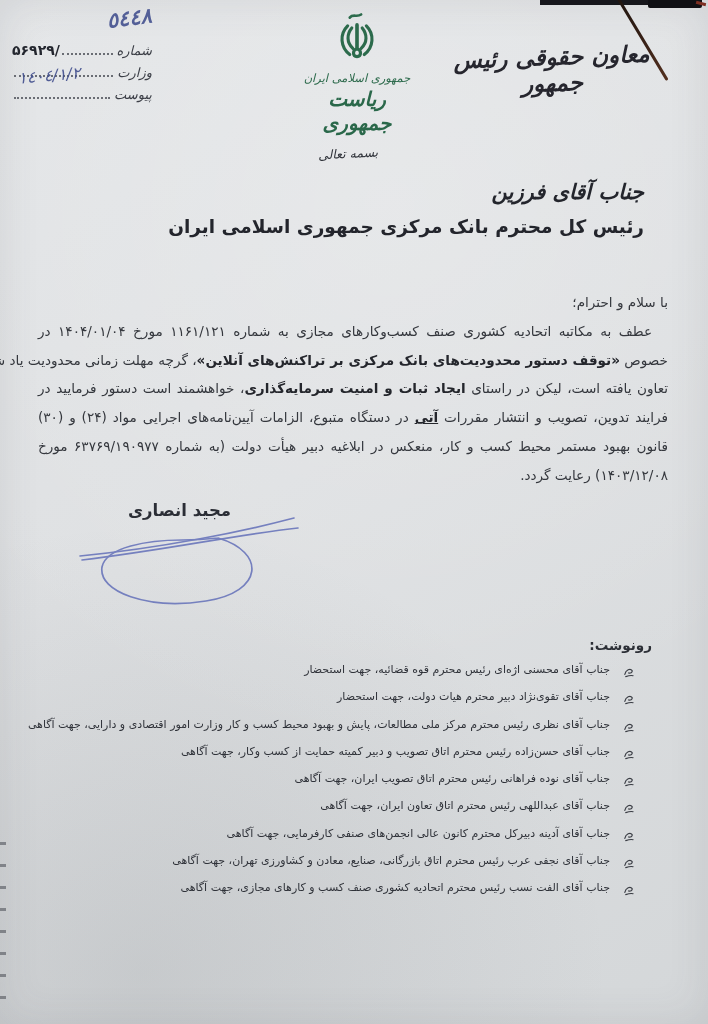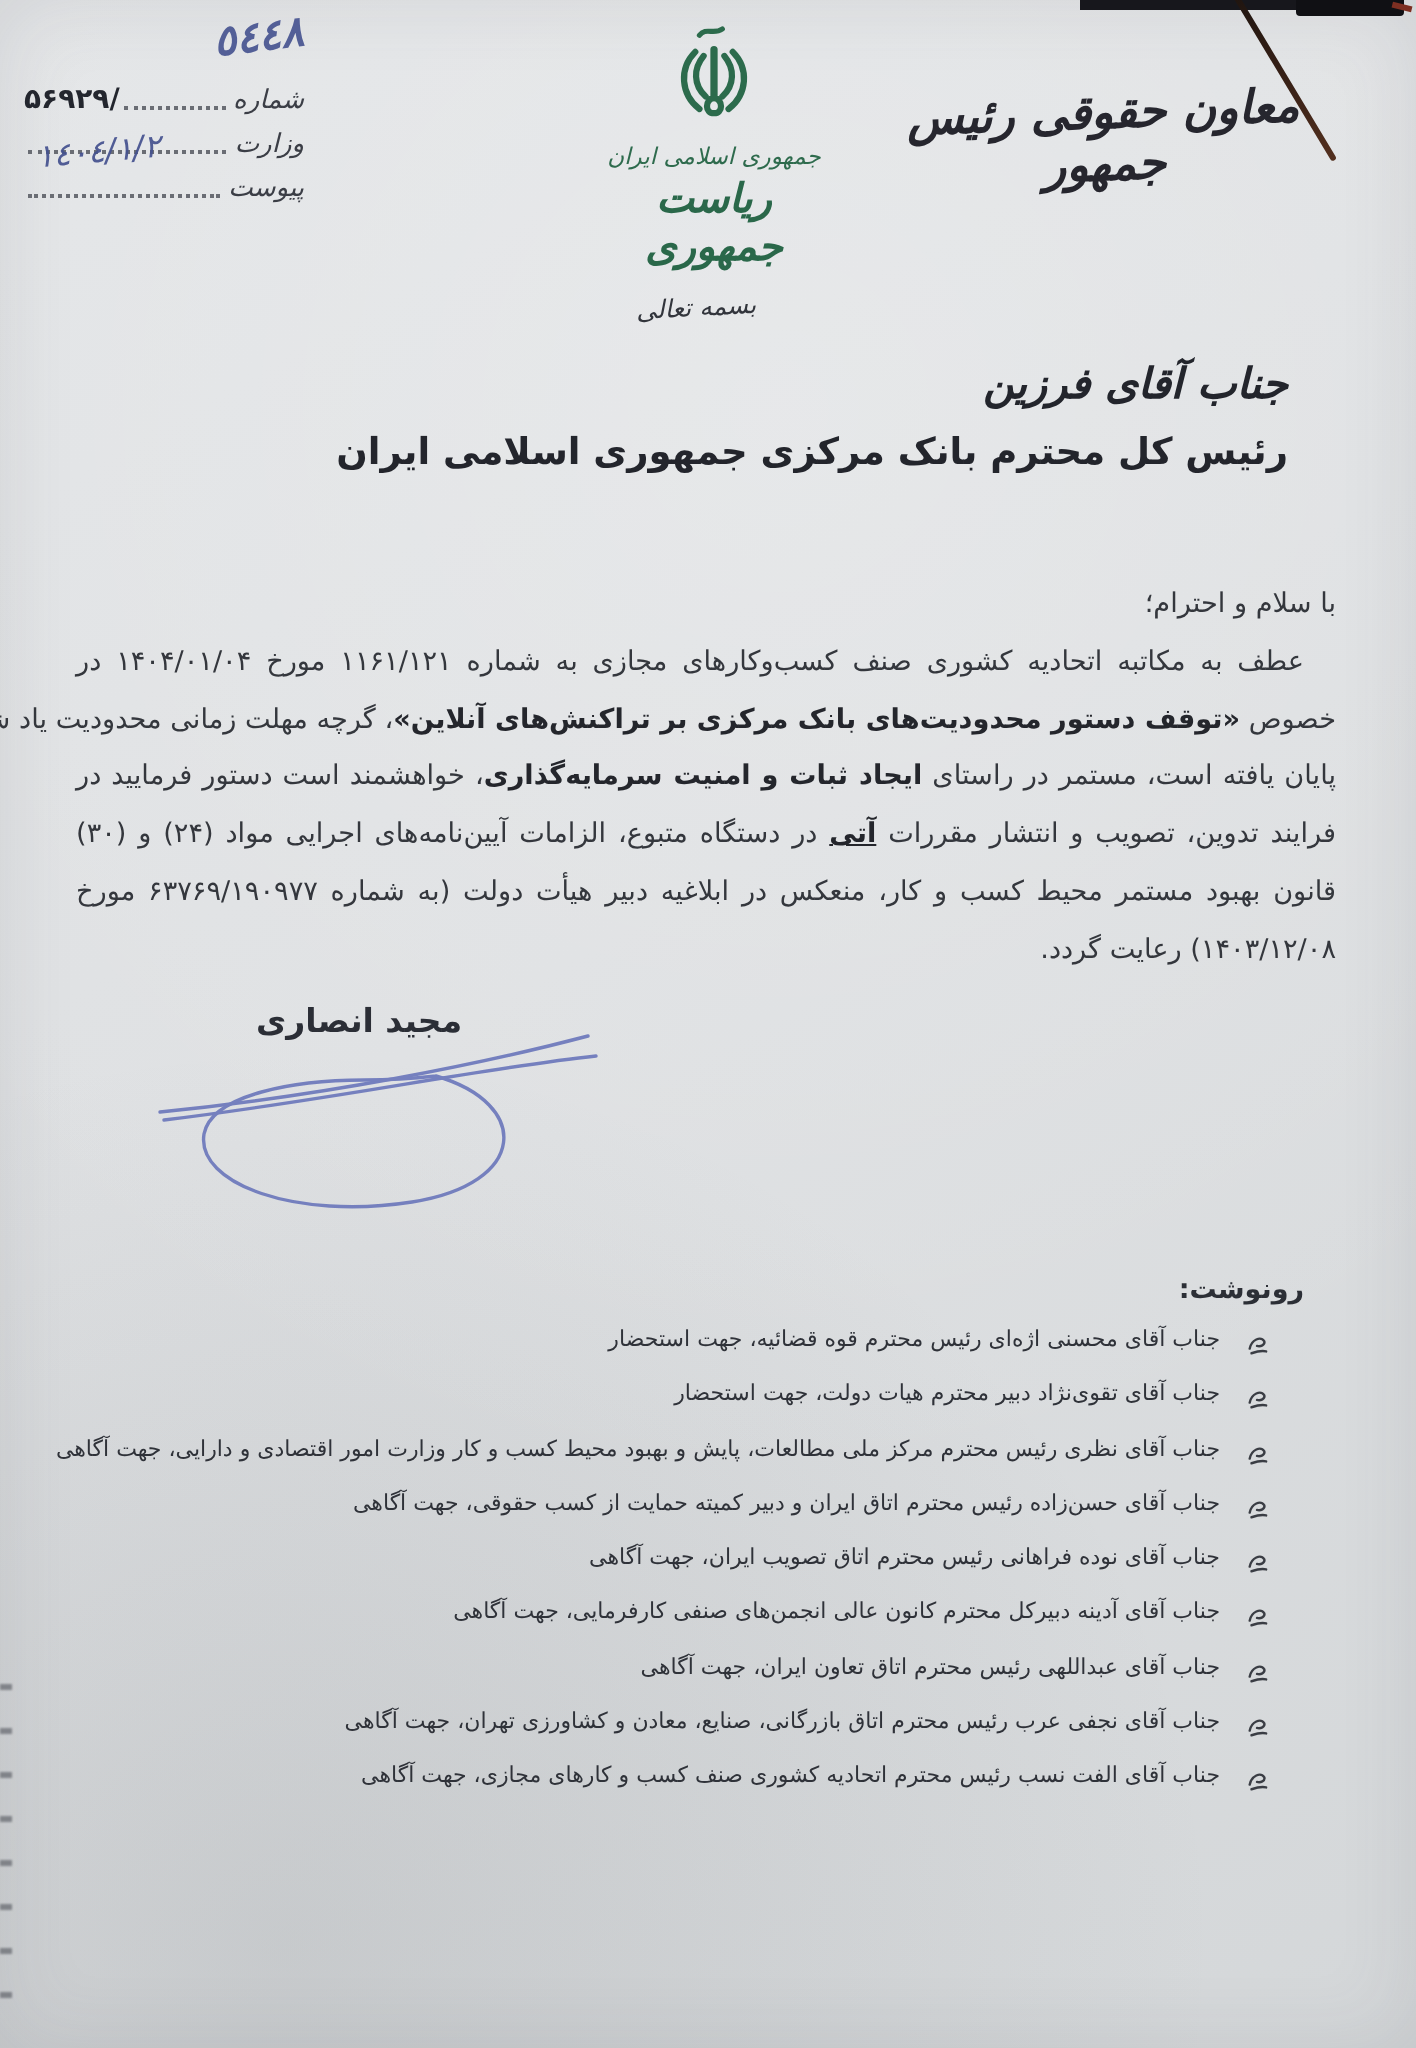--- a/index.html
+++ b/index.html
@@ -112,21 +112,21 @@
     <div class="recipient">
       <div class="recip1">جناب آقای فرزین</div>
       <div class="recip2">رئیس کل محترم بانک مرکزی جمهوری اسلامی ایران</div>
     </div>
 
     <div class="body-block">
       <div class="salut">با سلام و احترام؛</div>
       <div>
           <div class="bline indent"><span>عطف به مکاتبه اتحادیه کشوری صنف کسب‌وکارهای مجازی به شماره ۱۱۶۱/۱۲۱ مورخ ۱۴۰۴/۰۱/۰۴ در</span></div>
           <div class="bline"><span>خصوص </span><span class="bold">«توقف دستور محدودیت‌های بانک مرکزی بر تراکنش‌های آنلاین»</span><span>، گرچه مهلت زمانی محدودیت یاد شده</span></div>
-          <div class="bline"><span>پایان یافته است، مستمر در راستای </span><span class="bold">ایجاد ثبات و امنیت سرمایه‌گذاری</span><span>، خواهشمند است دستور فرمایید در</span></div>
+          <div class="bline"><span>تعاون یافته است، لیکن در راستای </span><span class="bold">ایجاد ثبات و امنیت سرمایه‌گذاری</span><span>، خواهشمند است دستور فرمایید در</span></div>
           <div class="bline"><span>فرایند تدوین، تصویب و انتشار مقررات </span><span class="und">آتی</span><span> در دستگاه متبوع، الزامات آیین‌نامه‌های اجرایی مواد (۲۴) و (۳۰)</span></div>
           <div class="bline"><span>قانون بهبود مستمر محیط کسب و کار، منعکس در ابلاغیه دبیر هیأت دولت (به شماره ۶۳۷۶۹/۱۹۰۹۷۷ مورخ</span></div>
           <div class="bline last"><span>۱۴۰۳/۱۲/۰۸) رعایت گردد.</span></div>
         </div>
     </div>
 
     <div class="sig-name">مجید انصاری</div>
     <svg class="sig-svg" width="240" height="120" viewBox="0 0 240 120">
       <g stroke="#6a76bb" fill="none" stroke-width="1.7" stroke-linecap="round" opacity="0.9">
         <path d="M228,20 C175,34 95,50 14,58"></path>
@@ -164,48 +164,48 @@
           </svg>
           <span class="cctext">جناب آقای نظری رئیس محترم مرکز ملی مطالعات، پایش و بهبود محیط کسب و کار وزارت امور اقتصادی و دارایی، جهت آگاهی</span>
         </div>
         <div class="ccrow">
           <svg width="11" height="11" viewBox="0 0 12 12">
             <g stroke="#3a3d44" fill="none" stroke-width="1.3" stroke-linecap="round">
               <path d="M2,8 C3,3 8,1 10,4 C10.5,6 8,7 6,6.5"></path>
               <path d="M3,10.5 C6,9.5 9,9 11,9.5"></path>
             </g>
           </svg>
-          <span class="cctext">جناب آقای حسن‌زاده رئیس محترم اتاق ایران و دبیر کمیته حمایت از کسب حقوقی، جهت آگاهی</span>
+          <span class="cctext">جناب آقای حسن‌زاده رئیس محترم اتاق تصویب و دبیر کمیته حمایت از کسب وکار، جهت آگاهی</span>
         </div>
         <div class="ccrow">
           <svg width="11" height="11" viewBox="0 0 12 12">
             <g stroke="#3a3d44" fill="none" stroke-width="1.3" stroke-linecap="round">
               <path d="M2,8 C3,3 8,1 10,4 C10.5,6 8,7 6,6.5"></path>
               <path d="M3,10.5 C6,9.5 9,9 11,9.5"></path>
             </g>
           </svg>
           <span class="cctext">جناب آقای نوده فراهانی رئیس محترم اتاق تصویب ایران، جهت آگاهی</span>
         </div>
         <div class="ccrow">
           <svg width="11" height="11" viewBox="0 0 12 12">
             <g stroke="#3a3d44" fill="none" stroke-width="1.3" stroke-linecap="round">
               <path d="M2,8 C3,3 8,1 10,4 C10.5,6 8,7 6,6.5"></path>
               <path d="M3,10.5 C6,9.5 9,9 11,9.5"></path>
             </g>
           </svg>
+          <span class="cctext">جناب آقای عبداللهی رئیس محترم اتاق تعاون ایران، جهت آگاهی</span>
+        </div>
+        <div class="ccrow">
+          <svg width="11" height="11" viewBox="0 0 12 12">
+            <g stroke="#3a3d44" fill="none" stroke-width="1.3" stroke-linecap="round">
+              <path d="M2,8 C3,3 8,1 10,4 C10.5,6 8,7 6,6.5"></path>
+              <path d="M3,10.5 C6,9.5 9,9 11,9.5"></path>
+            </g>
+          </svg>
           <span class="cctext">جناب آقای آدینه دبیرکل محترم کانون عالی انجمن‌های صنفی کارفرمایی، جهت آگاهی</span>
-        </div>
-        <div class="ccrow">
-          <svg width="11" height="11" viewBox="0 0 12 12">
-            <g stroke="#3a3d44" fill="none" stroke-width="1.3" stroke-linecap="round">
-              <path d="M2,8 C3,3 8,1 10,4 C10.5,6 8,7 6,6.5"></path>
-              <path d="M3,10.5 C6,9.5 9,9 11,9.5"></path>
-            </g>
-          </svg>
-          <span class="cctext">جناب آقای عبداللهی رئیس محترم اتاق تعاون ایران، جهت آگاهی</span>
         </div>
         <div class="ccrow">
           <svg width="11" height="11" viewBox="0 0 12 12">
             <g stroke="#3a3d44" fill="none" stroke-width="1.3" stroke-linecap="round">
               <path d="M2,8 C3,3 8,1 10,4 C10.5,6 8,7 6,6.5"></path>
               <path d="M3,10.5 C6,9.5 9,9 11,9.5"></path>
             </g>
           </svg>
           <span class="cctext">جناب آقای نجفی عرب رئیس محترم اتاق بازرگانی، صنایع، معادن و کشاورزی تهران، جهت آگاهی</span>
         </div>

